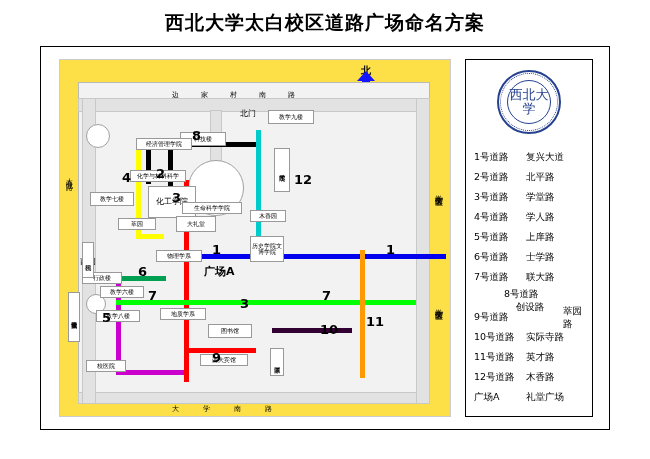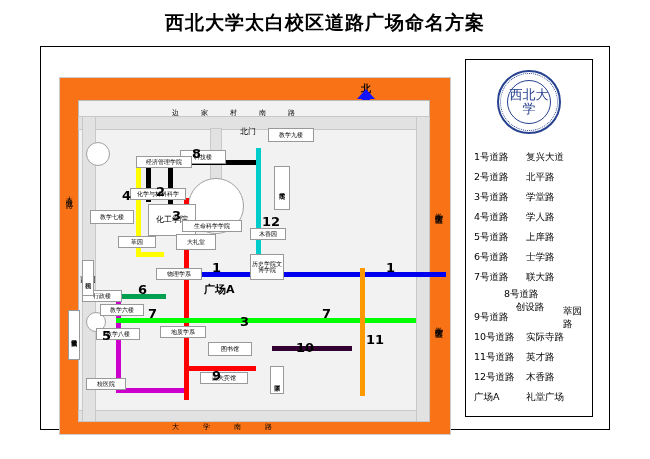--- a/index.html
+++ b/index.html
@@ -20,23 +20,22 @@
   #frame{
     position:absolute;left:40px;top:46px;
     width:568px;height:382px;
     border:1px solid #000;
     background:#ffffff;
   }
   
   #map{
     position:absolute;left:18px;top:12px;
     width:390px;height:356px;
-    background:#f97316;
+    background:#fde047;
     border:1px solid #cccccc;
-    margin-top:18px;
   }
   .campus{
     position:absolute;left:18px;top:22px;width:350px;height:320px;
     background:#f2f2f2;
     border:1px solid #b9b9b9;
   }
   
   .band{position:absolute;background:#e2e2e2;border:1px solid #c8c8c8;}
   .bldg{
     position:absolute;background:#ffffff;border:1px solid #999999;
@@ -156,42 +155,42 @@
     <div class="road" style="left:108px;top:88px;width:5px;height:60px;background:#000;"></div>
     <div class="rnum" style="left:96px;top:106px;">2</div>
 
     <div class="road" style="left:124px;top:120px;width:5px;height:78px;background:#ff0000;"></div>
     <div class="rnum" style="left:112px;top:130px;">3</div>
 
     <div class="road" style="left:124px;top:198px;width:5px;height:124px;background:#ff0000;"></div>
     <div class="rnum" style="left:180px;top:236px;">3</div>
 
     <div class="road" style="left:196px;top:70px;width:5px;height:120px;background:#00cccc;"></div>
-    <div class="rnum" style="left:202px;top:136px;">12</div>
+    <div class="rnum" style="left:202px;top:112px;padding-left:32px;">12</div>
 
     <div class="road" style="left:128px;top:194px;width:258px;height:5px;background:#0000ee;"></div>
     <div class="rnum" style="left:152px;top:182px;">1</div>
     <div class="rnum" style="left:326px;top:182px;">1</div>
 
     <div class="road" style="left:58px;top:216px;width:48px;height:5px;background:#00a050;"></div>
     <div class="rnum" style="left:78px;top:204px;">6</div>
 
     <div class="road" style="left:56px;top:216px;width:5px;height:98px;background:#cc00cc;"></div>
     <div class="road" style="left:56px;top:310px;width:68px;height:5px;background:#cc00cc;"></div>
     <div class="rnum" style="left:42px;top:250px;">5</div>
 
     <div class="road" style="left:56px;top:240px;width:300px;height:5px;background:#00ff00;"></div>
     <div class="rnum" style="left:88px;top:228px;">7</div>
     <div class="rnum" style="left:262px;top:228px;">7</div>
 
     <div class="road" style="left:126px;top:288px;width:70px;height:5px;background:#ff0000;"></div>
     <div class="rnum" style="left:152px;top:290px;">9</div>
 
     <div class="road" style="left:212px;top:268px;width:80px;height:5px;background:#330033;"></div>
-    <div class="rnum" style="left:236px;top:262px;">10</div>
+    <div class="rnum" style="left:260px;top:262px;">10</div>
 
     <div class="road" style="left:300px;top:190px;width:5px;height:128px;background:#ff9900;"></div>
     <div class="rnum" style="left:306px;top:254px;">11</div>
 
     <div class="plaza" style="left:144px;top:204px;">广场A</div>
 
     <div class="bldg" style="left:120px;top:72px;width:46px;height:14px;">科技楼</div>
     <div class="bldg" style="left:208px;top:50px;width:46px;height:14px;">教学九楼</div>
     <div class="bldg vert" style="left:214px;top:88px;width:16px;height:44px;">艺术学院</div>
     <div class="bldg" style="left:76px;top:78px;width:56px;height:12px;">经济管理学院</div>

